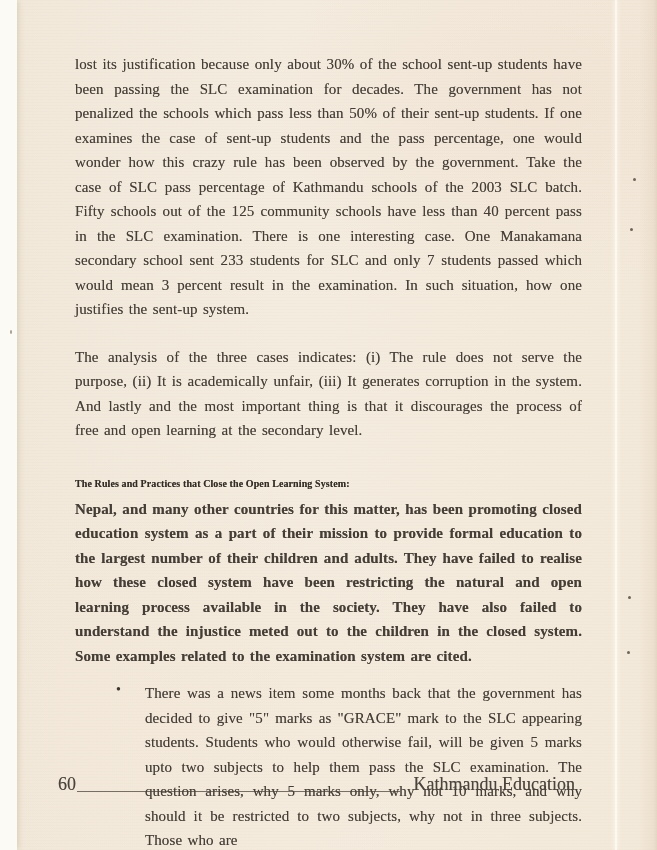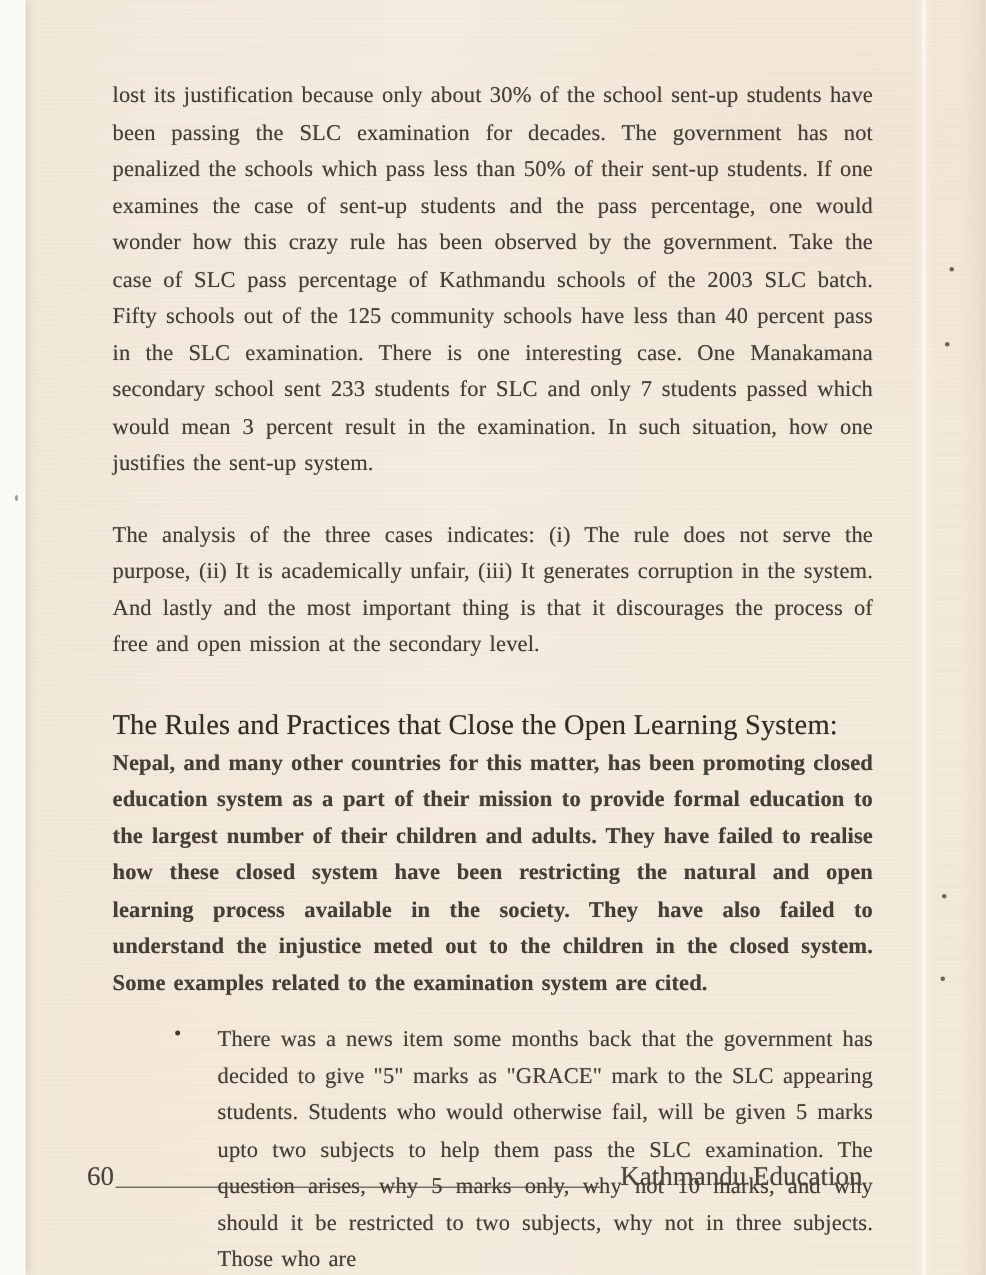--- a/index.html
+++ b/index.html
@@ -58,23 +58,23 @@
     font-size: 15px;
     line-height: 24.5px;
     text-align: justify;
     word-spacing: 1.5px;
     letter-spacing: 0.1px;
     text-shadow: 0 0 0.5px rgba(69,62,54,0.55);
   }
   .p2 { margin-top: 23px; }
   .heading {
     margin: 28px 0 0 0;
-    font-size: 19px;
+    font-size: 10px;
     line-height: 25px;
-    font-weight: normal;
+    font-weight: bold;
     color: #322c25;
     letter-spacing: 0.1px;
     text-shadow: 0 0 0.5px rgba(50,44,37,0.55);
   }
   .p3 { margin-top: 1px; font-weight: bold; }
   .bullet-item {
     position: relative;
     margin-top: 13px;
     padding-left: 70px;
   }
@@ -115,21 +115,21 @@
 
   <div class="speck" style="left:633px; top:178px; width:3px; height:3px;"></div>
   <div class="speck" style="left:630px; top:228px; width:3px; height:3px;"></div>
   <div class="speck" style="left:628px; top:596px; width:3px; height:3px;"></div>
   <div class="speck" style="left:627px; top:651px; width:3px; height:3px;"></div>
   <div class="speck" style="left:10px; top:330px; width:2px; height:4px; background:#a79c8d;"></div>
 
   <main class="content">
     <p class="para p1">lost its justification because only about 30% of the school sent-up students have been passing the SLC examination for decades. The government has not penalized the schools which pass less than 50% of their sent-up students. If one examines the case of sent-up students and the pass percentage, one would wonder how this crazy rule has been observed by the government. Take the case of SLC pass percentage of Kathmandu schools of the 2003 SLC batch. Fifty schools out of the 125 community schools have less than 40 percent pass in the SLC examination. There is one interesting case. One Manakamana secondary school sent 233 students for SLC and only 7 students passed which would mean 3 percent result in the examination. In such situation, how one justifies the sent-up system.</p>
 
-    <p class="para p2">The analysis of the three cases indicates: (i) The rule does not serve the purpose, (ii) It is academically unfair, (iii) It generates corruption in the system. And lastly and the most important thing is that it discourages the process of free and open mission at the secondary level.</p>
+    <p class="para p2">The analysis of the three cases indicates: (i) The rule does not serve the purpose, (ii) It is academically unfair, (iii) It generates corruption in the system. And lastly and the most important thing is that it discourages the process of free and open learning at the secondary level.</p>
 
     <h2 class="heading">The Rules and Practices that Close the Open Learning System:</h2>
 
     <p class="para p3">Nepal, and many other countries for this matter, has been promoting closed education system as a part of their mission to provide formal education to the largest number of their children and adults. They have failed to realise how these closed system have been restricting the natural and open learning process available in the society. They have also failed to understand the injustice meted out to the children in the closed system. Some examples related to the examination system are cited.</p>
 
     <div class="bullet-item">
       <span class="bullet">•</span>
       <p class="para">There was a news item some months back that the government has decided to give "5" marks as "GRACE" mark to the SLC appearing students. Students who would otherwise fail, will be given 5 marks upto two subjects to help them pass the SLC examination. The question arises, why 5 marks only, why not 10 marks, and why should it be restricted to two subjects, why not in three subjects. Those who are</p>
     </div>
   </main>

